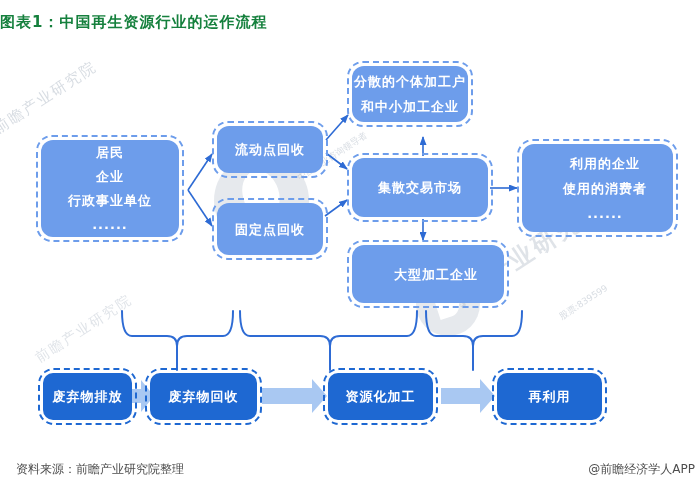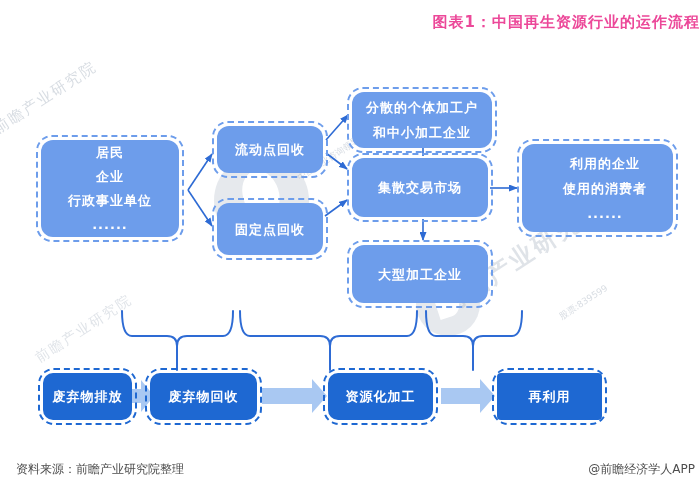--- a/index.html
+++ b/index.html
@@ -1,22 +1,22 @@
 <!DOCTYPE html>
 <html><head>
 <meta charset="utf-8">
 <style>
   html,body { margin:0; padding:0; background:#fff; }
   .stage {
     position:relative; width:700px; height:495px; background:#ffffff;
     font-family:"DejaVu Sans","Liberation Sans",sans-serif; overflow:hidden;
   }
   .title {
-    position:absolute; top:13px; left:0; width:100%; text-align:right;
-    font-size:15px; font-weight:bold; color:#ec4899; letter-spacing:1px;
+    position:absolute; top:13px; left:0; width:100%; text-align:left;
+    font-size:15px; font-weight:bold; color:#15803d; letter-spacing:1px;
   }
   .fbox {
     position:absolute; display:flex; flex-direction:column; align-items:center;
     justify-content:center; color:#fff; font-weight:bold; font-size:13px;
     border-radius:12px; line-height:25px; text-align:center; letter-spacing:1px;
   }
   .fbox::after {
     content:""; position:absolute; inset:-5px; border:2px dashed; border-radius:16px;
   }
   .light { background:#6D9DEB; }
@@ -90,49 +90,49 @@
   </div>
 
   <div class="fbox light" style="left:217px; top:126px; width:106px; height:47px;">
     <span>流动点回收</span>
   </div>
 
   <div class="fbox light" style="left:217px; top:203px; width:106px; height:52px;">
     <span>固定点回收</span>
   </div>
 
-  <div class="fbox light" style="left:352px; top:92px; width:140px; height:56px;">
+  <div class="fbox light" style="left:352px; top:66px; width:116px; height:56px;">
     <span>分散的个体加工户</span>
     <span>和中小加工企业</span>
   </div>
 
   <div class="fbox light" style="left:352px; top:158px; width:136px; height:59px;">
     <span>集散交易市场</span>
   </div>
 
-  <div class="fbox light" style="left:352px; top:245px; width:136px; height:58px;">
+  <div class="fbox light" style="left:352px; top:245px; width:136px; height:58px;padding-left:16px;">
     <span>大型加工企业</span>
   </div>
 
   <div class="fbox light" style="left:522px; top:144px; width:136px; height:88px; line-height:25px;padding-left:15px;">
     <span>利用的企业</span>
     <span>使用的消费者</span>
     <span>......</span>
   </div>
 
   <div class="fbox dark" style="left:43px; top:373px; width:89px; height:47px; border-radius:10px;">
     <span>废弃物排放</span>
   </div>
   <div class="fbox dark" style="left:150px; top:373px; width:107px; height:47px; border-radius:10px;">
     <span>废弃物回收</span>
   </div>
   <div class="fbox dark" style="left:328px; top:373px; width:105px; height:47px; border-radius:10px;">
     <span>资源化加工</span>
   </div>
-  <div class="fbox dark" style="left:497px; top:373px; width:105px; height:47px; border-radius:4px;">
+  <div class="fbox dark" style="left:497px; top:373px; width:105px; height:47px; border-radius:10px;">
     <span>再利用</span>
   </div>
 
   <div class="footer">
     <span class="src">资料来源：前瞻产业研究院整理</span>
     <span class="credit">@前瞻经济学人APP</span>
   </div>
 
 </div>
 

